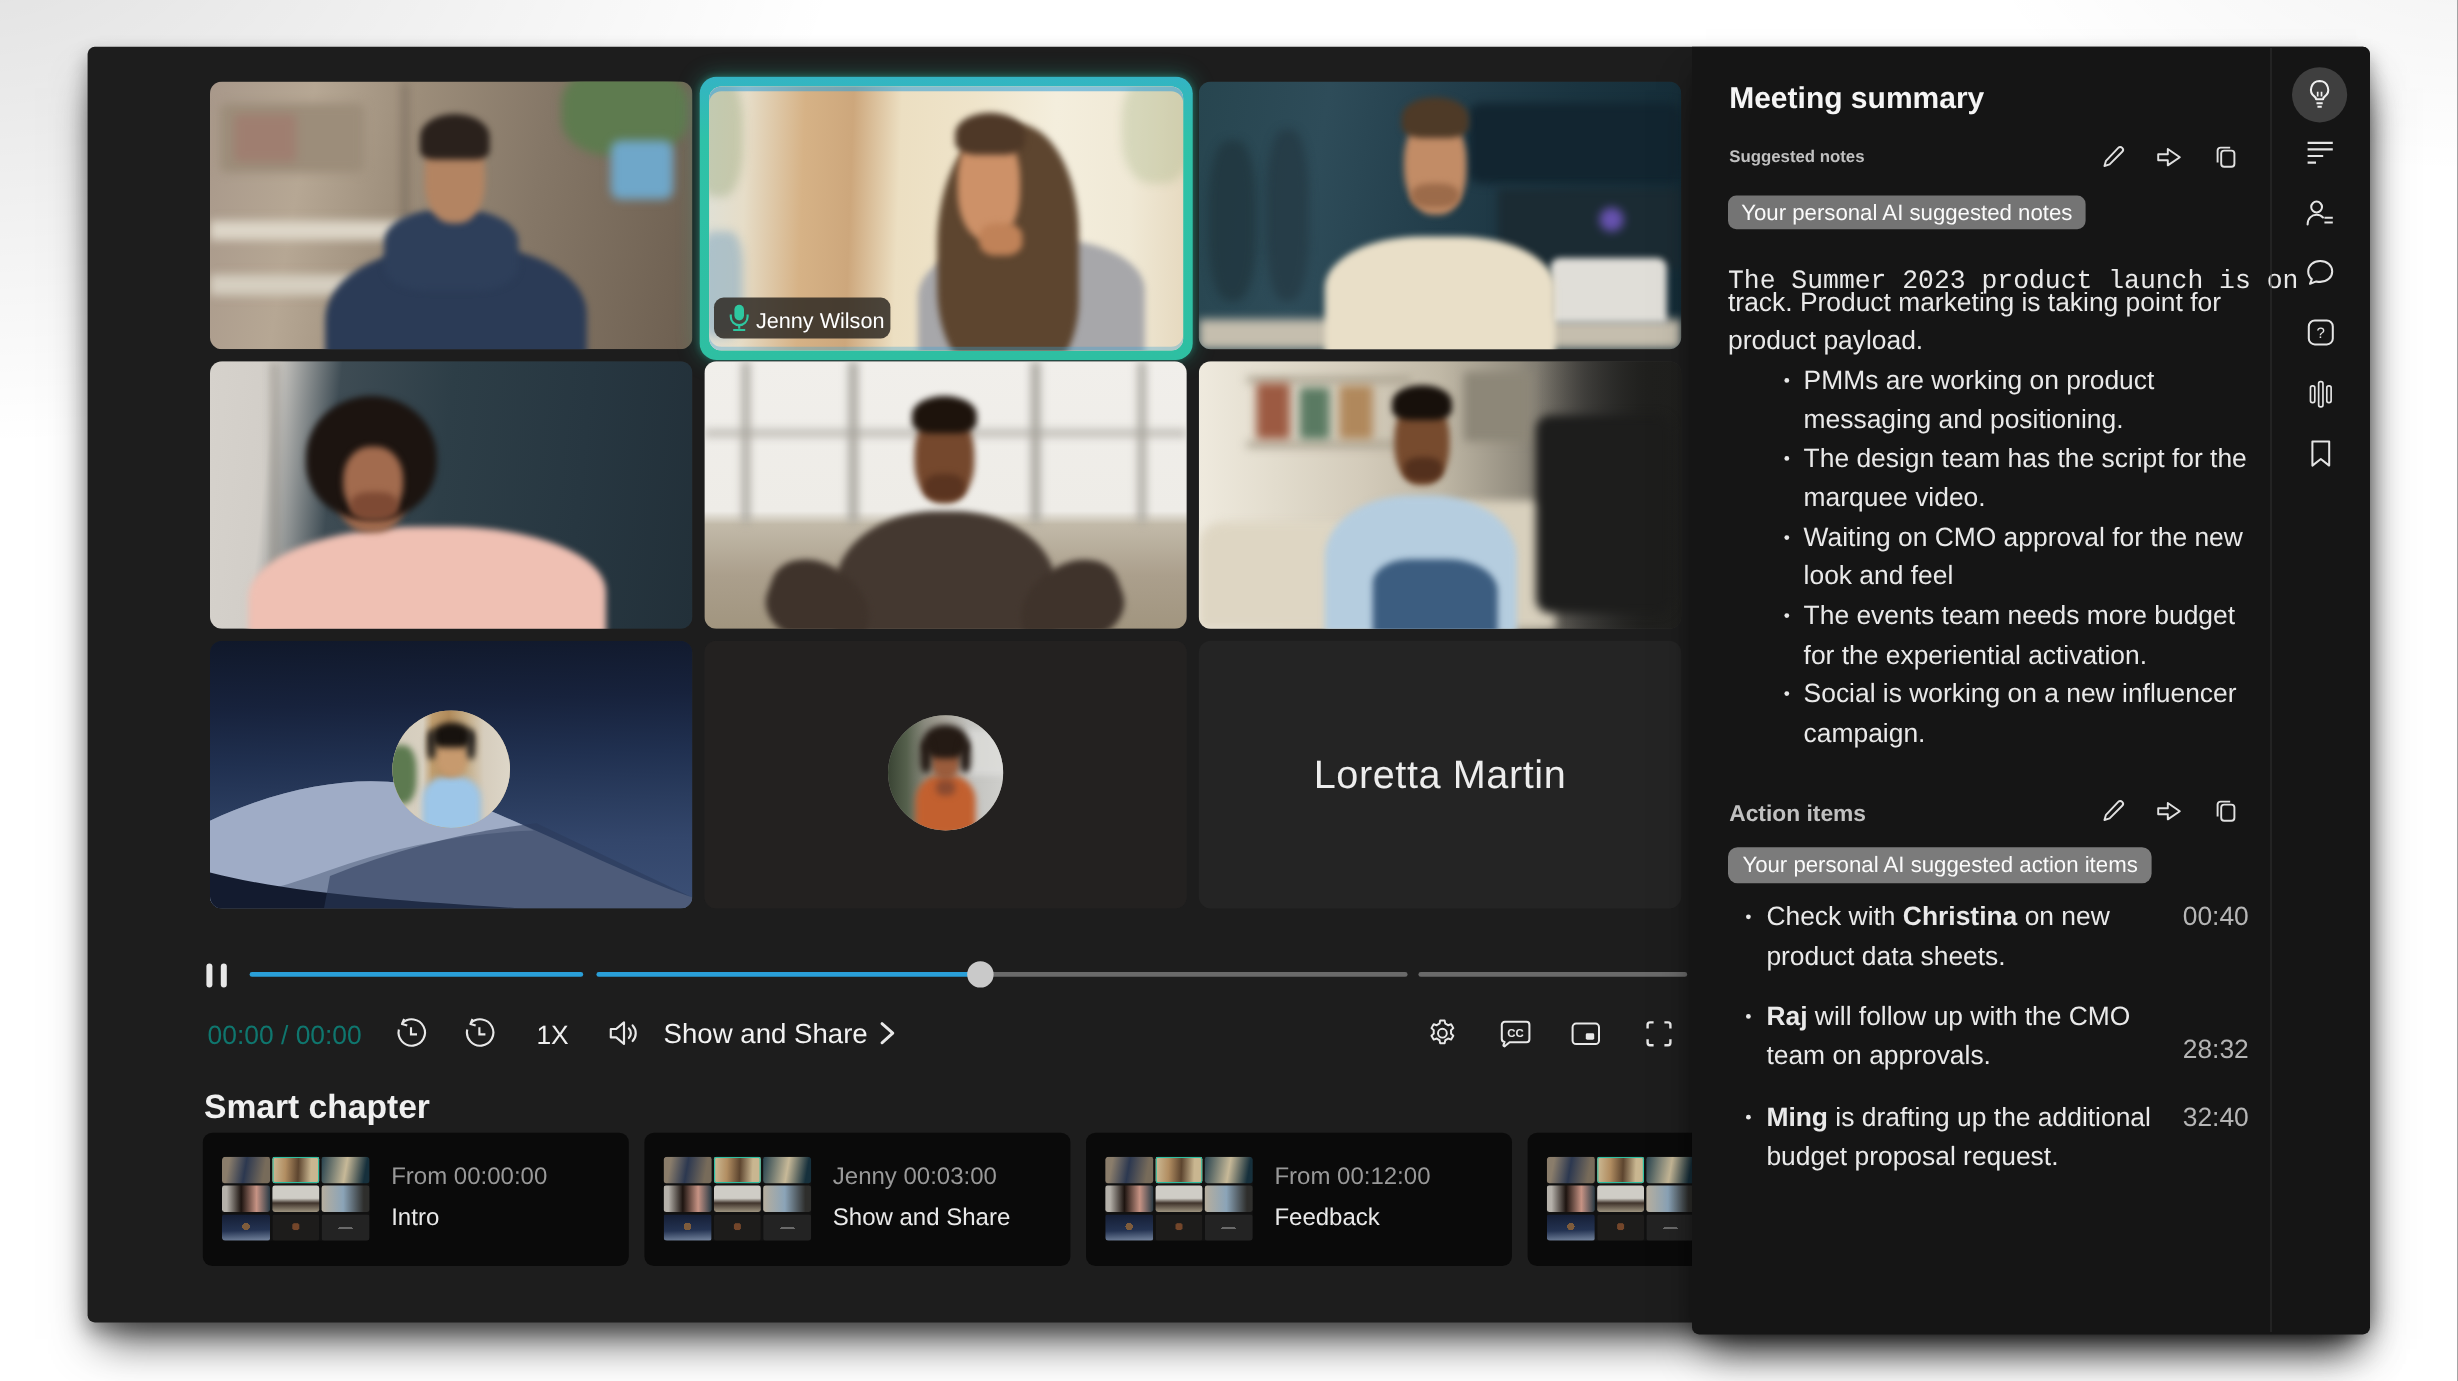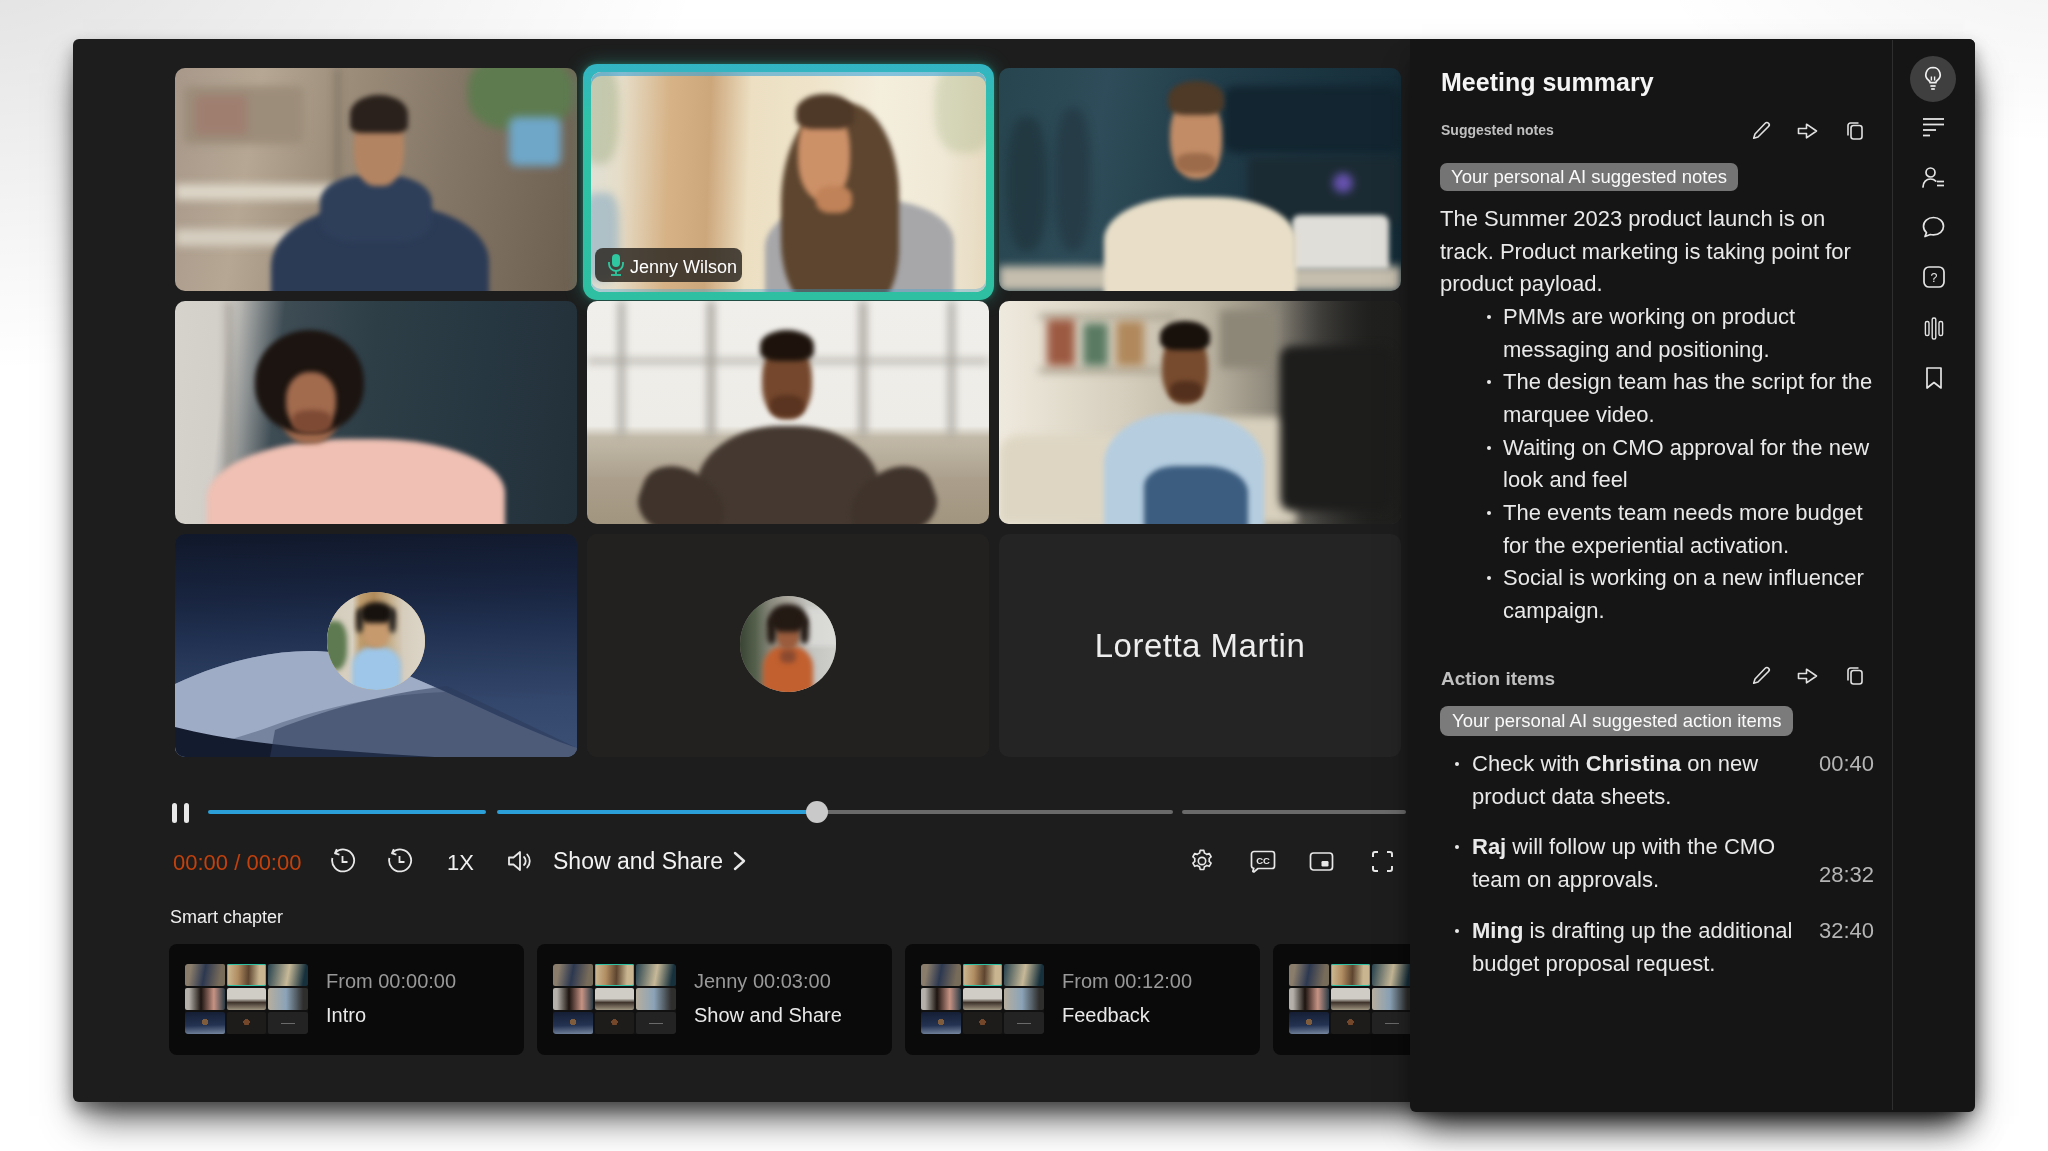--- a/index.html
+++ b/index.html
@@ -163,21 +163,21 @@
   <div class="txt" style="left:0;top:0;width:402px;height:223px;display:flex;align-items:center;justify-content:center;font-size:33px;color:#ededed;letter-spacing:.5px;">Loretta Martin</div>
 </div>
 
 <div class="abs" style="left:172px;top:803px;width:5px;height:20px;background:#e8e8e8;border-radius:2.5px;"></div>
 <div class="abs" style="left:184px;top:803px;width:5px;height:20px;background:#e8e8e8;border-radius:2.5px;"></div>
 <div class="abs" style="left:208px;top:810px;width:278px;height:4px;background:#2a9fd8;border-radius:2px;"></div>
 <div class="abs" style="left:497px;top:810px;width:320px;height:4px;background:#2a9fd8;border-radius:2px;"></div>
 <div class="abs" style="left:817px;top:810px;width:356px;height:4px;background:#6a6a6a;border-radius:2px;"></div>
 <div class="abs" style="left:1182px;top:810px;width:224px;height:4px;background:#6a6a6a;border-radius:2px;"></div>
 <div class="abs" style="left:806px;top:801px;width:22px;height:22px;border-radius:50%;background:#c9c9c9;"></div>
-<div class="txt" style="left:173px;top:850px;font-size:22px;color:#c2410c;">00:00 / 00:00</div>
+<div class="txt" style="left:173px;top:850px;font-size:22px;color:#0f766e;">00:00 / 00:00</div>
 <svg class="abs" style="left:329px;top:848px;" width="27" height="27" viewBox="0 0 27 27">
   <path d="M6.2 4.8 A 11 11 0 1 1 3.4 10" fill="none" stroke="#e8e8e8" stroke-width="1.8"></path>
   <path d="M7.8 1.2 L6 5.4 L10.4 6.6" fill="none" stroke="#e8e8e8" stroke-width="1.8" stroke-linejoin="round"></path>
   <path d="M13.5 8 v6 h5" fill="none" stroke="#e8e8e8" stroke-width="1.8"></path>
 </svg>
 <svg class="abs" style="left:386px;top:848px;" width="27" height="27" viewBox="0 0 27 27">
   <path d="M6.2 4.8 A 11 11 0 1 1 3.4 10" fill="none" stroke="#e8e8e8" stroke-width="1.8"></path>
   <path d="M7.8 1.2 L6 5.4 L10.4 6.6" fill="none" stroke="#e8e8e8" stroke-width="1.8" stroke-linejoin="round"></path>
   <path d="M13.5 8 v6 h5" fill="none" stroke="#e8e8e8" stroke-width="1.8"></path>
 </svg>
@@ -200,21 +200,21 @@
   <text x="13" y="16" font-family="Liberation Sans, sans-serif" font-size="9.5" font-weight="bold" fill="#e8e8e8" text-anchor="middle">CC</text>
 </svg>
 <svg class="abs" style="left:1309px;top:849px;" width="25" height="25" viewBox="0 0 25 25">
   <rect x="1.5" y="4" width="22" height="17" rx="3" fill="none" stroke="#e8e8e8" stroke-width="1.7"></rect>
   <rect x="12.5" y="12" width="7" height="5.5" rx="1.2" fill="#e8e8e8"></rect>
 </svg>
 <svg class="abs" style="left:1370px;top:849px;" width="25" height="25" viewBox="0 0 25 25">
   <path d="M3 8 V5 a2 2 0 0 1 2-2 h3 M17 3 h3 a2 2 0 0 1 2 2 v3 M22 17 v3 a2 2 0 0 1 -2 2 h-3 M8 22 H5 a2 2 0 0 1 -2-2 v-3" fill="none" stroke="#e8e8e8" stroke-width="2"></path>
 </svg>
 
-<div class="txt" style="left:170px;top:907px;font-size:18px;font-weight:normal;color:#f0f0f0;">Smart chapter</div>
+<div class="txt" style="left:170px;top:907px;font-size:28px;font-weight:bold;color:#f0f0f0;">Smart chapter</div>
 <style>
   .card { position:absolute; top:944px; width:355px; height:111px; background:#0a0a0a; border-radius:8px; }
   .mini { position:absolute; left:16px; top:20px; width:123px; height:70px; border-radius:3px; overflow:hidden; background:#111; }
   .mc { position:absolute; width:39.5px; height:22px; border-radius:2px; }
   .cfrom { position:absolute; left:157px; top:26px; font-size:20px; color:#999999; white-space:nowrap; }
   .ctitle { position:absolute; left:157px; top:60px; font-size:20px; color:#e9e9e9; white-space:nowrap; }
 </style>
 <div class="card" style="left:169px;">
   <div class="mini">
     <div class="mc" style="left:0;top:0;background:linear-gradient(100deg,#8a7d6b 15%,#2c3850 48%,#776b5a 85%);"></div>
@@ -293,21 +293,21 @@
   <span style="font-size:18.5px;color:#fafafa;white-space:nowrap;">Your personal AI suggested notes</span>
 </div>
 <style>
   .nline { position:absolute; left:1440px; font-size:22px; color:#e9e9e9; white-space:nowrap; }
   .bline { position:absolute; left:1503px; font-size:22px; color:#e9e9e9; white-space:nowrap; }
   .bdot  { position:absolute; left:1487px; width:4px; height:4px; border-radius:50%; background:#e9e9e9; }
   .aline { position:absolute; left:1472px; font-size:22px; color:#e9e9e9; white-space:nowrap; }
   .adot  { position:absolute; left:1455px; width:4px; height:4px; border-radius:50%; background:#e9e9e9; }
   .atime { position:absolute; font-size:22px; color:#b5b5b5; white-space:nowrap; text-align:right; width:80px; left:1794px; }
 </style>
-<div class="nline" style="top:206px;">The Summer 2023 product launch is on</div>
+<div class="nline" style="top:222px;font-family:Liberation Mono, monospace;">The Summer 2023 product launch is on</div>
 <div class="nline" style="top:239px;">track. Product marketing is taking point for</div>
 <div class="nline" style="top:271px;">product payload.</div>
 <div class="bdot" style="top:315px;"></div>
 <div class="bline" style="top:304px;">PMMs are working on product</div>
 <div class="bline" style="top:337px;">messaging and positioning.</div>
 <div class="bdot" style="top:380px;"></div>
 <div class="bline" style="top:369px;">The design team has the script for the</div>
 <div class="bline" style="top:402px;">marquee video.</div>
 <div class="bdot" style="top:446px;"></div>
 <div class="bline" style="top:435px;">Waiting on CMO approval for the new</div>

